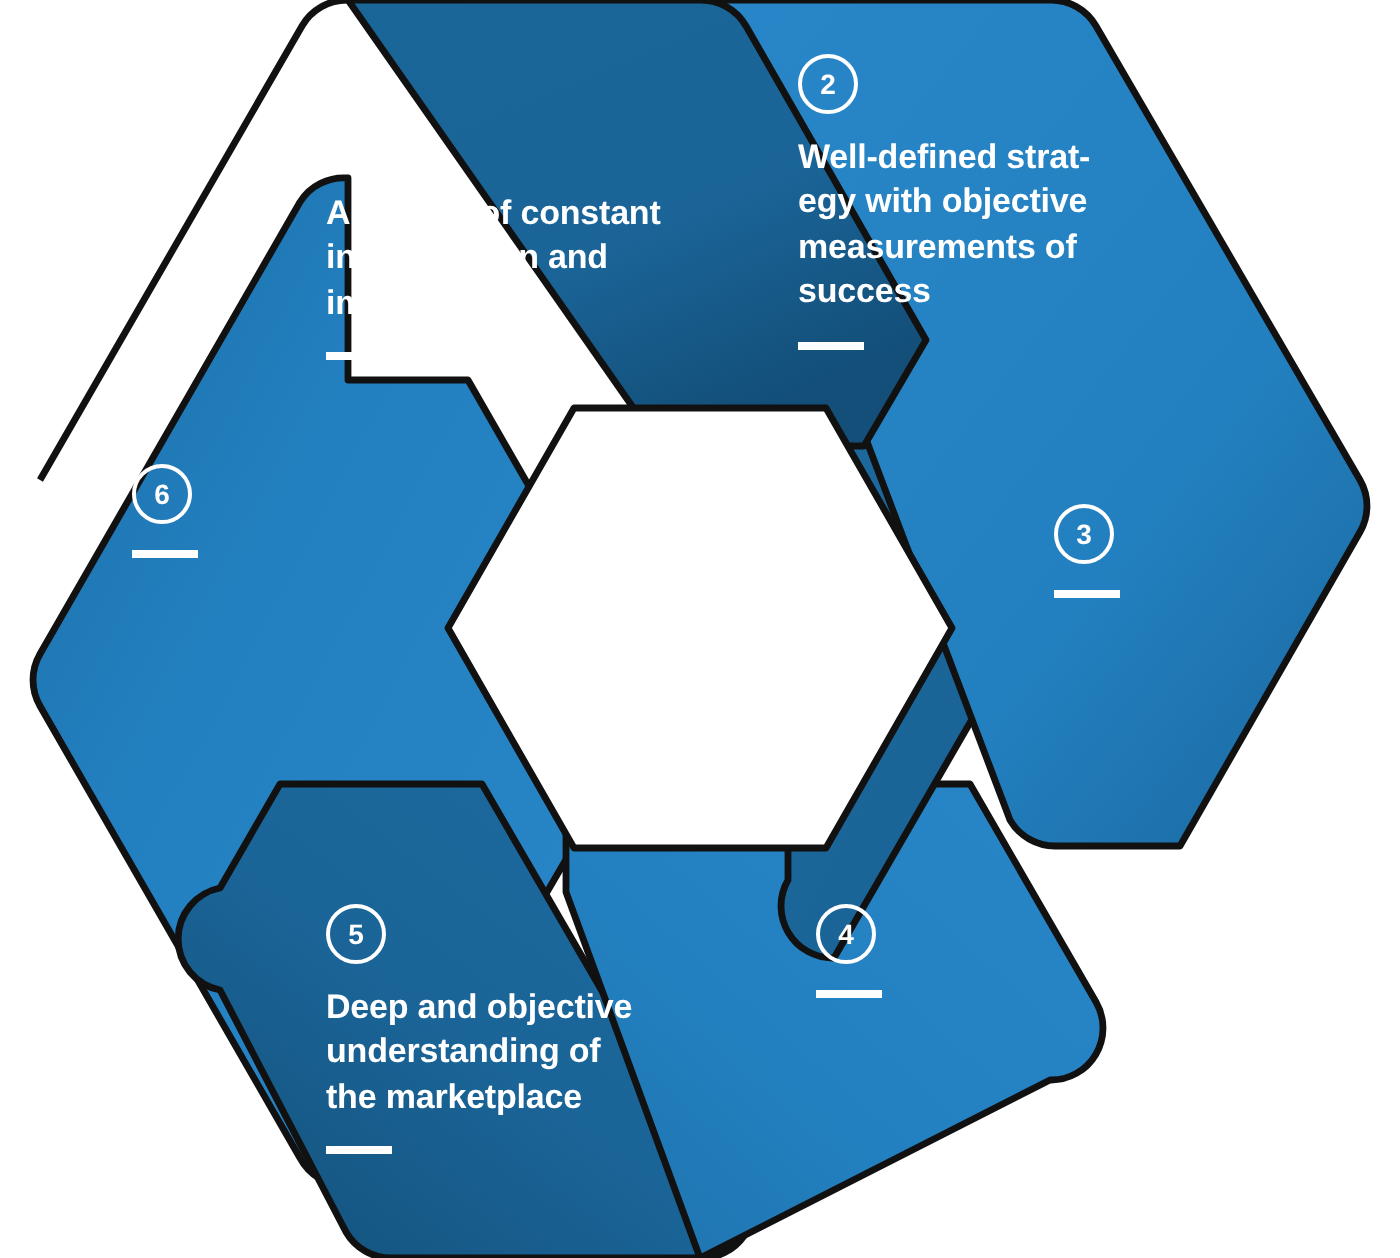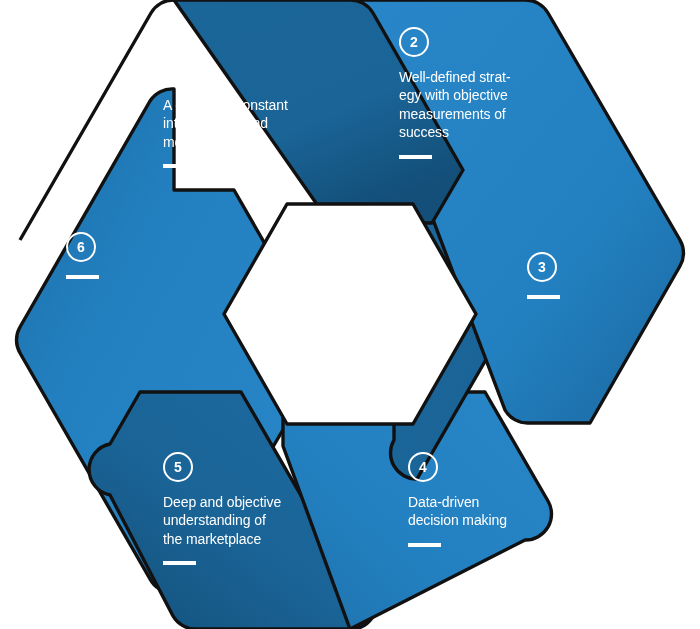--- a/index.html
+++ b/index.html
@@ -5,21 +5,21 @@
   html,body{margin:0;padding:0;background:#ffffff;}
   body{width:700px;height:629px;overflow:hidden;
        font-family:"Liberation Sans", sans-serif;}
   #stage{position:relative;width:700px;height:629px;}
   svg#hex{position:absolute;left:0;top:0;width:700px;height:629px;}
   .seg-label{position:absolute;color:#ffffff;}
   .badge{width:30px;height:30px;border:2.4px solid #ffffff;border-radius:50%;
          display:flex;align-items:center;justify-content:center;
          font-size:14px;font-weight:bold;line-height:1;color:#ffffff;
          box-sizing:border-box;}
-  .seg-text{font-size:14px;font-weight:normal;line-height:1.32;
+  .seg-text{font-size:17px;font-weight:bold;line-height:1.32;
             color:#ffffff;margin-top:11px;white-space:pre-line;
             letter-spacing:-0.1px;}
   .dash{width:33px;height:4px;background:#ffffff;margin-top:13px;}
   #s1{left:163px;top:55px;width:175px;}
   #s2{left:399px;top:27px;width:152px;}
   #s3{left:527px;top:252px;width:160px;}
   #s4{left:408px;top:452px;width:160px;}
   #s5{left:163px;top:452px;width:160px;}
   #s6{left:66px;top:232px;width:128px;}
 </style>
@@ -91,42 +91,40 @@
       <path d="M 174,0 A 26 26 0 0 0 151,13 L 20,240"></path>
     </g>
 
     <path fill="#ffffff" stroke="#111111" stroke-width="3.4" stroke-linejoin="round" d="M 287,204 L 413,204 L 476,314 L 413,424 L 287,424 L 224,314 Z"></path>
   </svg>
 
   <div class="seg-label" id="s1">
     <div class="badge">1</div>
     <div class="seg-text">A culture of constant
 introspection and
-measurements</div>
+improvement</div>
     <div class="dash"></div>
   </div>
 
   <div class="seg-label" id="s2">
     <div class="badge">2</div>
     <div class="seg-text">Well-defined strat-
 egy with objective
 measurements of
 success</div>
     <div class="dash"></div>
   </div>
 
   <div class="seg-label" id="s3">
     <div class="badge">3</div>
     <div class="dash"></div>
   </div>
 
   <div class="seg-label" id="s4">
     <div class="badge">4</div>
-    <div class="seg-text">Data-driven
-decision making</div>
     <div class="dash"></div>
   </div>
 
   <div class="seg-label" id="s5">
     <div class="badge">5</div>
     <div class="seg-text">Deep and objective
 understanding of
 the marketplace</div>
     <div class="dash"></div>
   </div>

